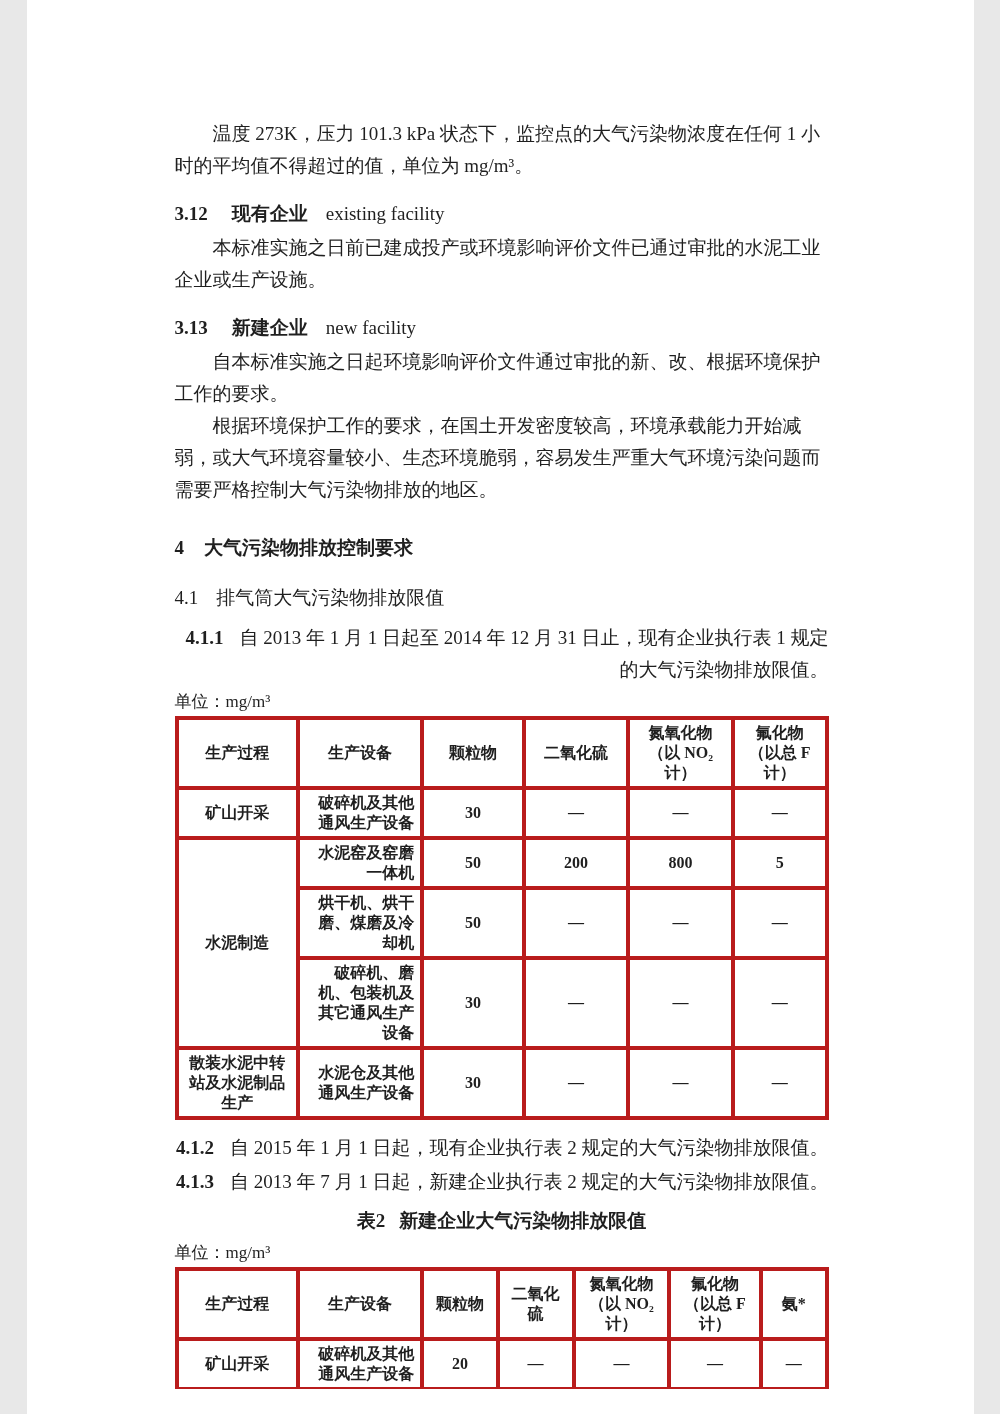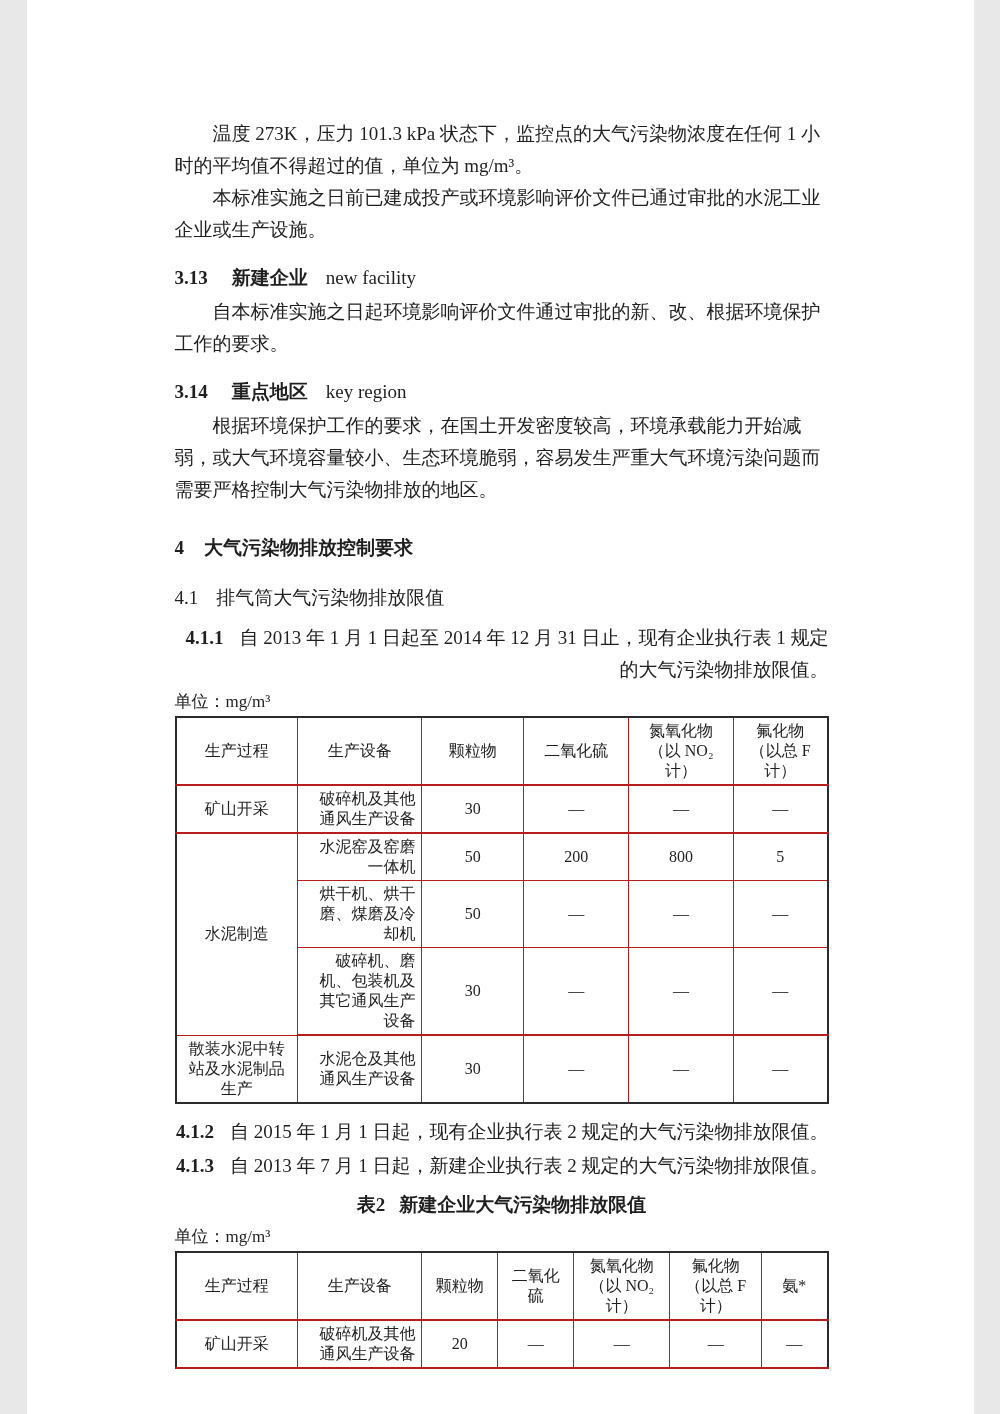--- a/index.html
+++ b/index.html
@@ -25,40 +25,40 @@
   .clause-after-table { margin-top:12px; }
   .table-caption { text-align:center; font-weight:bold; margin-top:7px; }
   .table-caption .cap-prefix { margin-right:14px; }
   .unit-line { text-align:left; font-size:17px; line-height:24px; margin:4px 2px 2px 0; }
   table.limits {
     width:100%; border-collapse:collapse; table-layout:fixed;
     font-size:16px; line-height:20px;
     border:2px solid #2b2b2b;
   }
   table.limits th, table.limits td {
-    border:1px solid #b91c1c; text-align:center; vertical-align:middle;
-    padding:3px 6px; white-space:pre-line; font-weight:normal;
+    border:4px solid #b91c1c; text-align:center; vertical-align:middle;
+    padding:3px 6px; white-space:pre-line; font-weight:bold;
   }
   table.limits thead th { border-bottom-width:2px; }
   table.limits tr.group-end td { border-bottom-width:2px; }
   table.limits td.equip { text-align:right; padding-left:9px; }
 </style>
 </head>
 <body>
 
 <div class="page">
 
   <p class="indent">温度 273K，压力 101.3 kPa 状态下，监控点的大气污染物浓度在任何 1 小时的平均值不得超过的值，单位为 mg/m³。</p>
 
+  <p class="heading"><span class="h-num">3.12</span><span class="h-zh">现有企业</span><span class="h-en">existing facility</span></p>
   <p class="indent">本标准实施之日前已建成投产或环境影响评价文件已通过审批的水泥工业企业或生产设施。</p>
 
   <p class="heading"><span class="h-num">3.13</span><span class="h-zh">新建企业</span><span class="h-en">new facility</span></p>
   <p class="indent">自本标准实施之日起环境影响评价文件通过审批的新、改、根据环境保护工作的要求。</p>
 
-  <p class="heading"><span class="h-num">3.14</span><span class="h-zh">重点地区</span><span class="h-en">key region</span></p>
   <p class="indent">根据环境保护工作的要求，在国土开发密度较高，环境承载能力开始减弱，或大气环境容量较小、生态环境脆弱，容易发生严重大气环境污染问题而需要严格控制大气污染物排放的地区。</p>
 
   <p class="heading-major"><span class="h-num">4</span><span>大气污染物排放控制要求</span></p>
 
   <p class="heading-sub"><span class="h-num">4.1</span><span>排气筒大气污染物排放限值</span></p>
 
   <p class="clause"><span class="c-num">4.1.1</span><span>自 2013 年 1 月 1 日起至 2014 年 12 月 31 日止，现有企业执行表 1 规定的大气污染物排放限值。</span></p>
 
   <div class="unit-line">单位：mg/m³</div>
 

